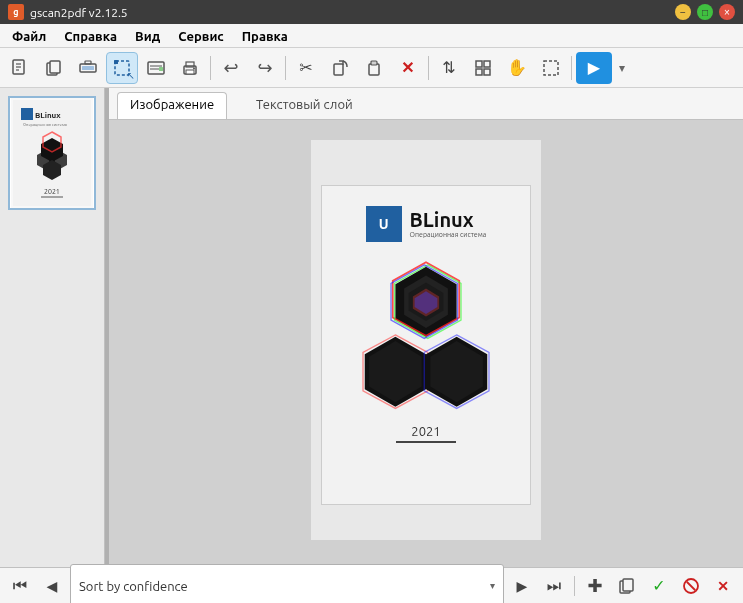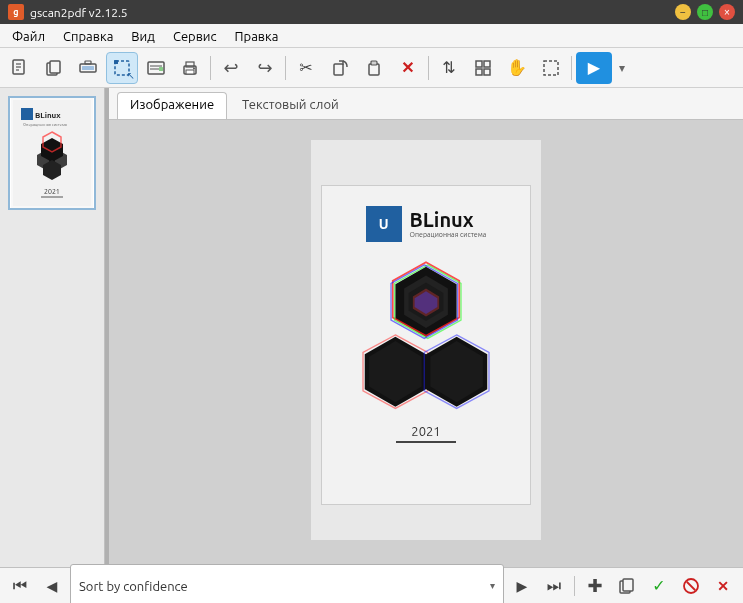--- a/index.html
+++ b/index.html
@@ -69,20 +69,21 @@
       align-items: center;
       padding: 0 4px;
       border-bottom: 1px solid #d0d0d0;
       gap: 2px;
     }
     .menubar-item {
       padding: 2px 8px;
       cursor: pointer;
       border-radius: 3px;
       font-size: 13px;
+      font-weight: bold;
     }
 
     
     .toolbar {
       background: #f5f5f5;
       height: 40px;
       display: flex;
       align-items: center;
       padding: 0 4px;
       border-bottom: 1px solid #d0d0d0;
@@ -178,21 +179,21 @@
       height: 32px;
     }
     .tab {
       padding: 4px 12px;
       cursor: pointer;
       border-radius: 4px 4px 0 0;
       font-size: 13px;
       color: #444;
       border: 1px solid transparent;
       border-bottom: none;
-      margin-right: 2px;
+      margin-right: 16px;
     }
     .tab.active {
       background: white;
       border-color: #c0c0c0;
       color: #000;
     }
 
     
     .page-canvas {
       flex: 1;

